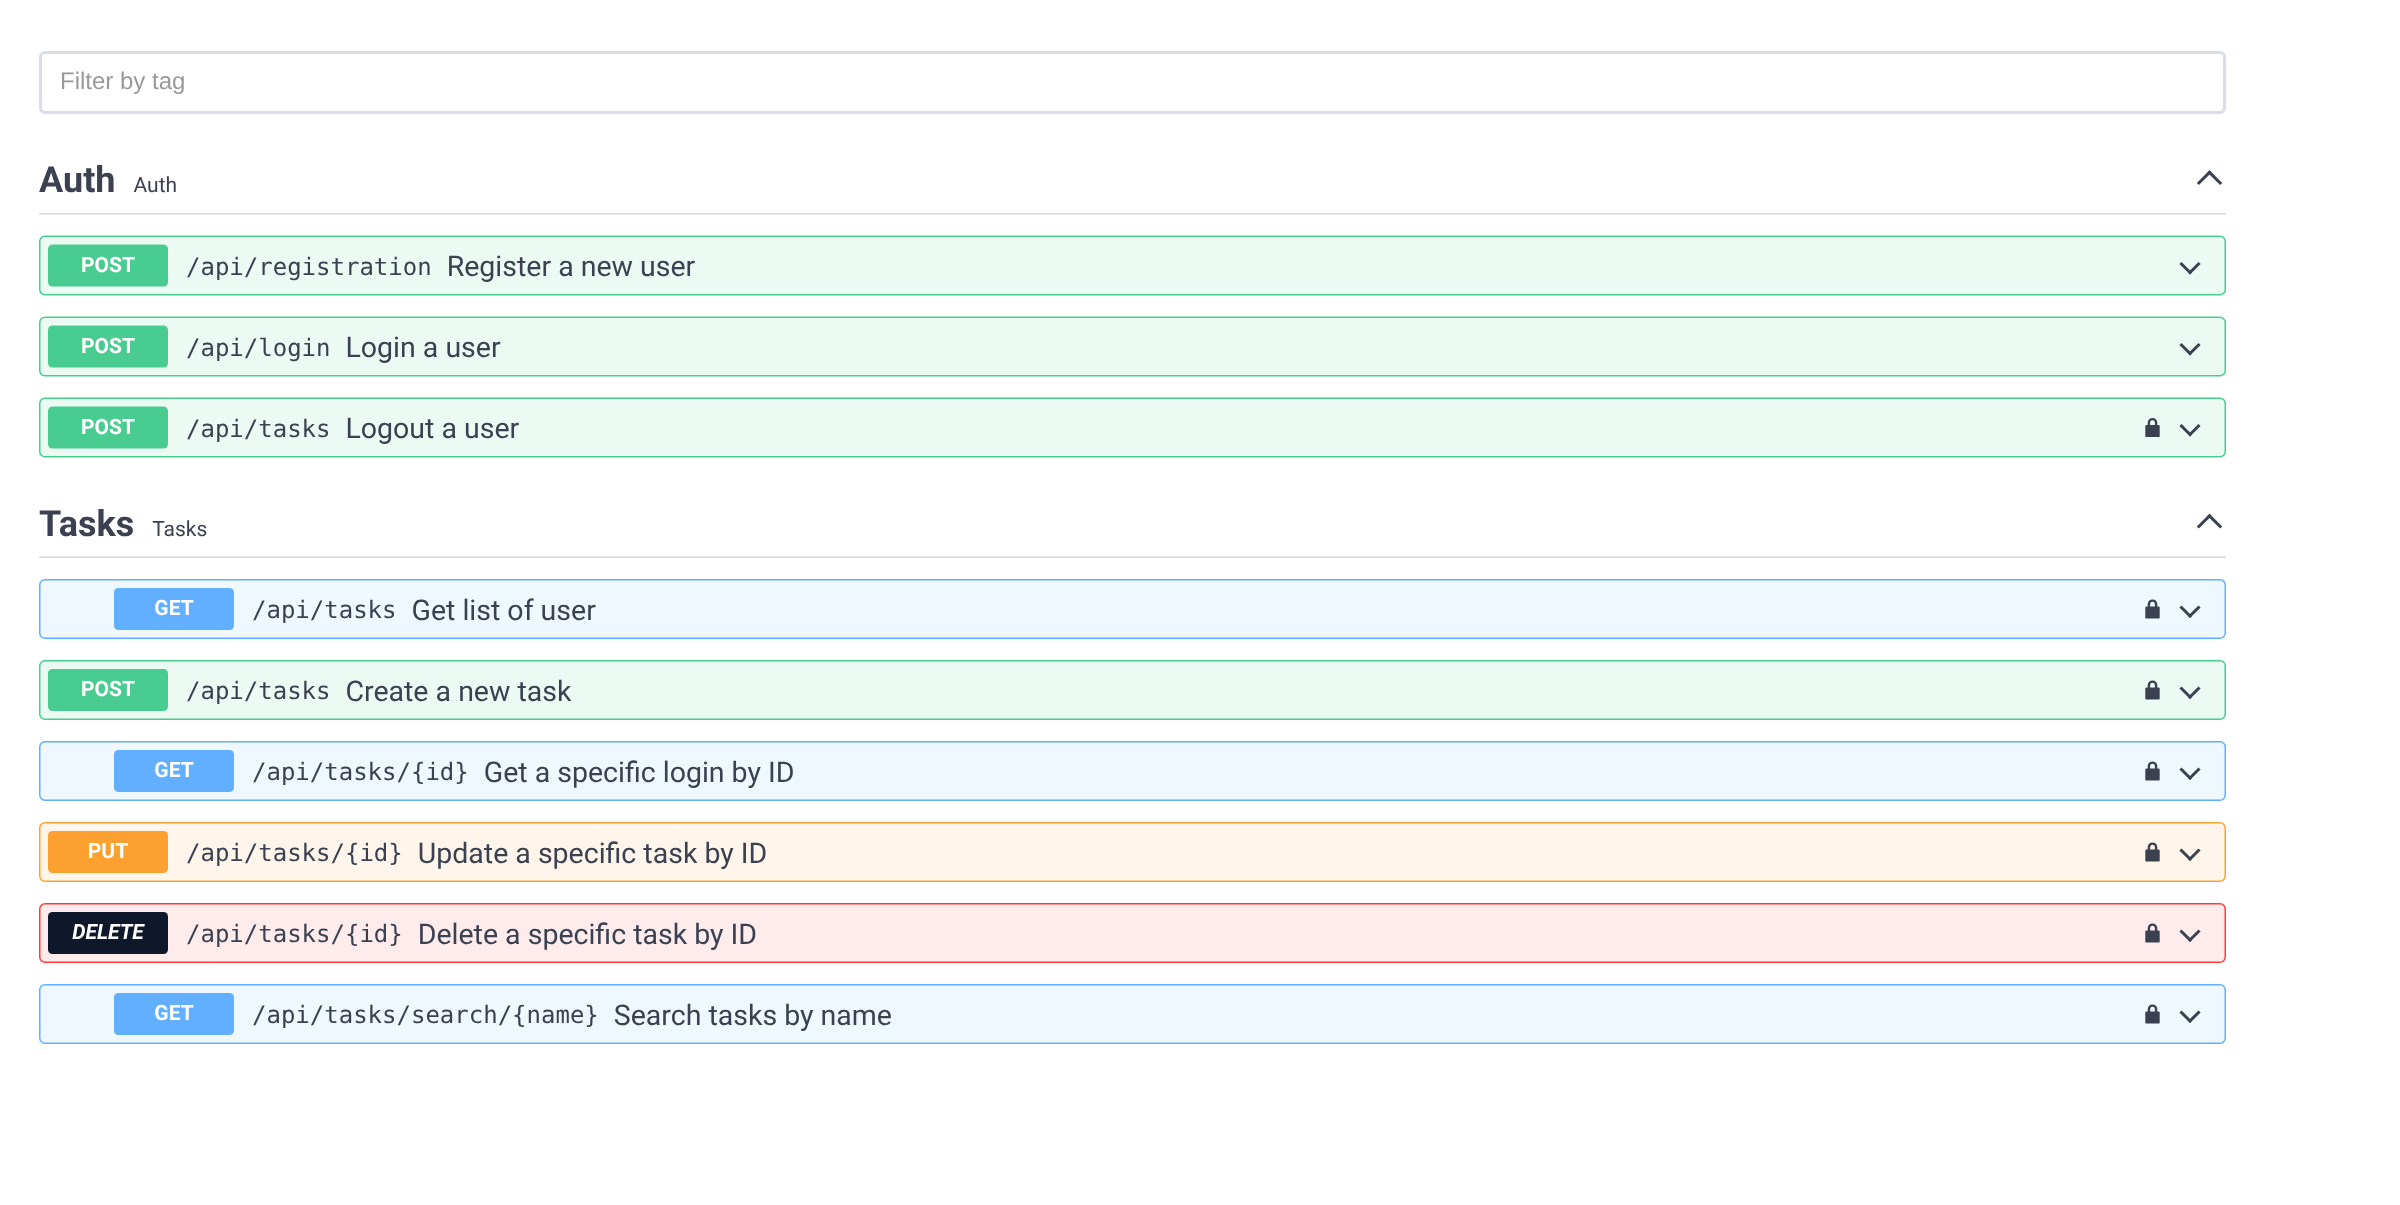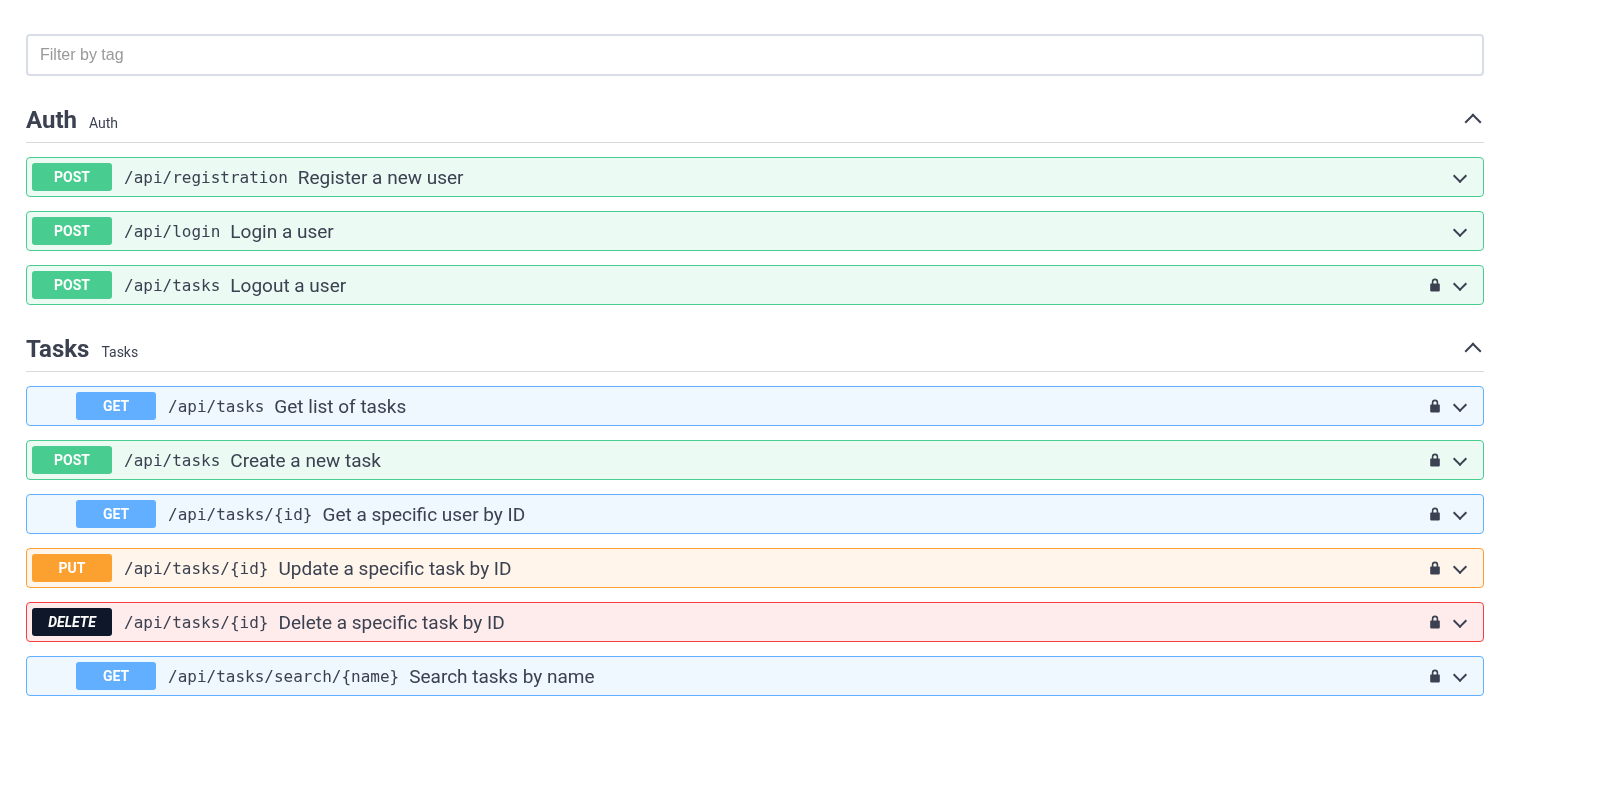--- a/index.html
+++ b/index.html
@@ -220,21 +220,21 @@
         <h3>Tasks</h3>
         <span class="section-desc">Tasks</span>
       </div>
       <span class="chevron-up"></span>
     </div>
     <div class="ops">
 
       <div class="op op-get">
         <span class="method method-get">GET</span>
         <span class="op-path">/api/tasks</span>
-        <span class="op-desc">Get list of tasks</span>
+        <span class="op-desc">Get list of user</span>
         <span class="op-spacer"></span>
         <div class="op-right">
           <span class="lock-icon">
             <svg viewBox="0 0 20 20">
                 <path d="M15 8h-1V6a4 4 0 0 0-8 0v2H5a1 1 0 0 0-1 1v8a1 1 0 0 0 1 1h10a1 1 0 0 0 1-1V9a1 1 0 0 0-1-1zM8 6a2 2 0 0 1 4 0v2H8V6z"></path>
               </svg>
           </span>
           <span class="chevron-down-small"></span>
         </div>
       </div>
@@ -250,21 +250,21 @@
                 <path d="M15 8h-1V6a4 4 0 0 0-8 0v2H5a1 1 0 0 0-1 1v8a1 1 0 0 0 1 1h10a1 1 0 0 0 1-1V9a1 1 0 0 0-1-1zM8 6a2 2 0 0 1 4 0v2H8V6z"></path>
               </svg>
           </span>
           <span class="chevron-down-small"></span>
         </div>
       </div>
 
       <div class="op op-get">
         <span class="method method-get">GET</span>
         <span class="op-path">/api/tasks/{id}</span>
-        <span class="op-desc">Get a specific user by ID</span>
+        <span class="op-desc">Get a specific login by ID</span>
         <span class="op-spacer"></span>
         <div class="op-right">
           <span class="lock-icon">
             <svg viewBox="0 0 20 20">
                 <path d="M15 8h-1V6a4 4 0 0 0-8 0v2H5a1 1 0 0 0-1 1v8a1 1 0 0 0 1 1h10a1 1 0 0 0 1-1V9a1 1 0 0 0-1-1zM8 6a2 2 0 0 1 4 0v2H8V6z"></path>
               </svg>
           </span>
           <span class="chevron-down-small"></span>
         </div>
       </div>

